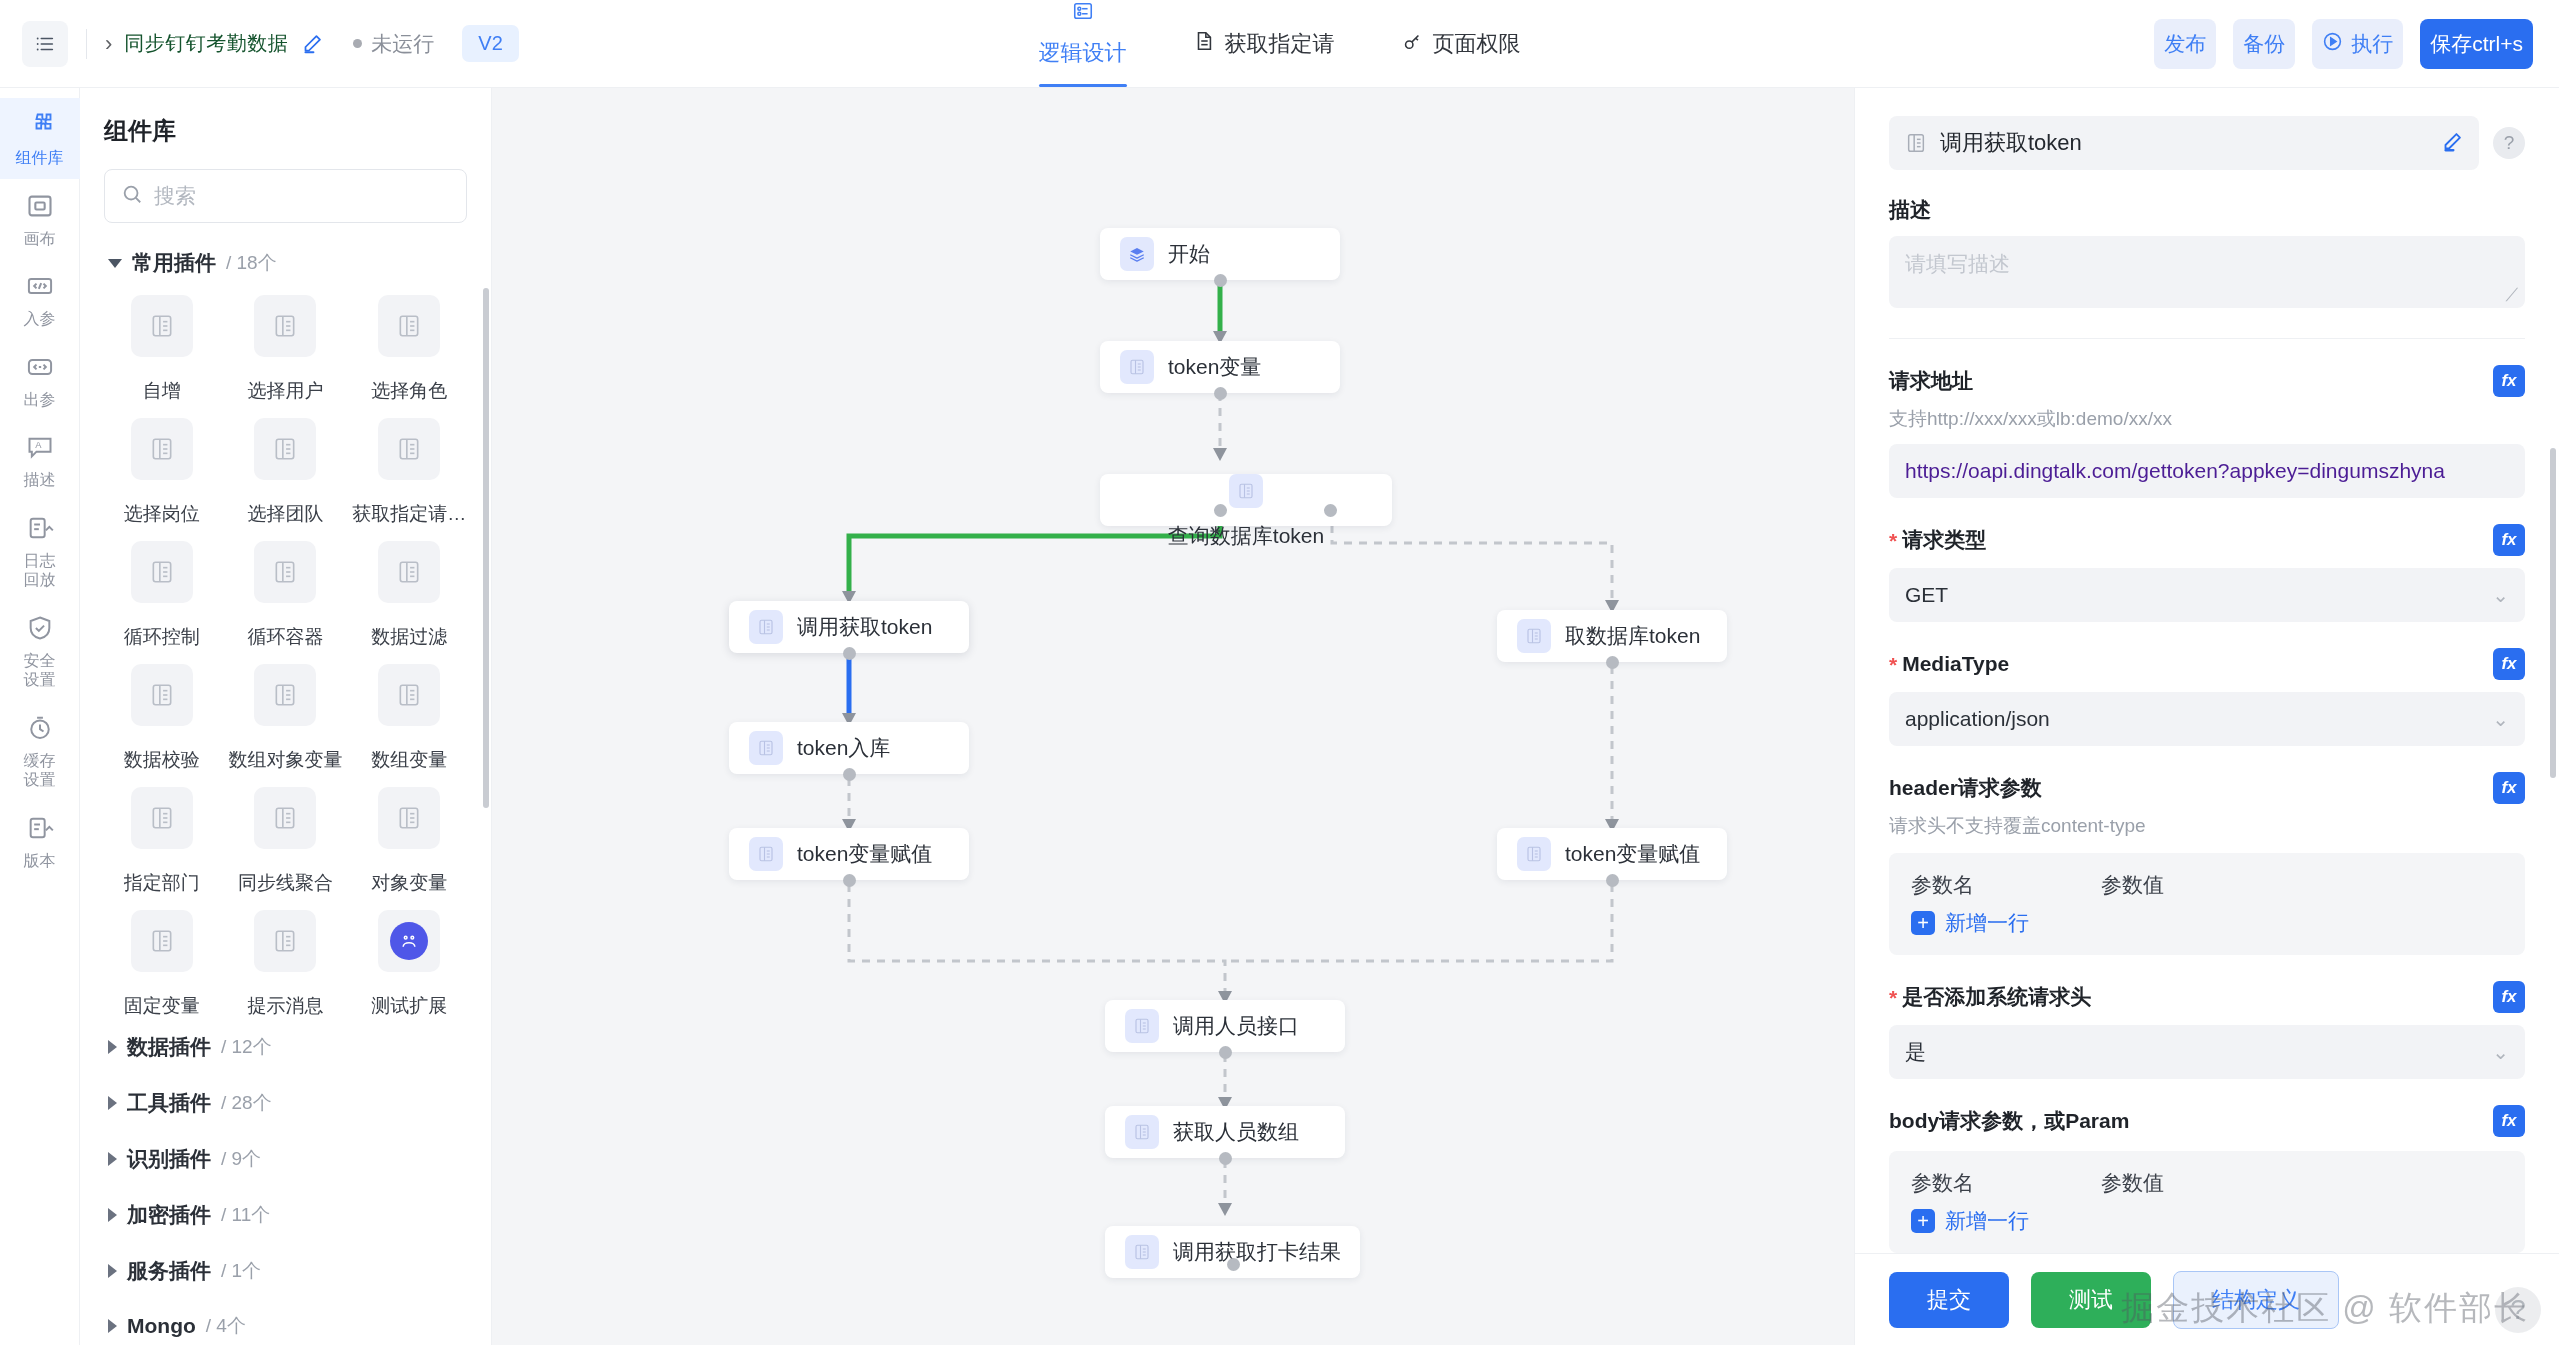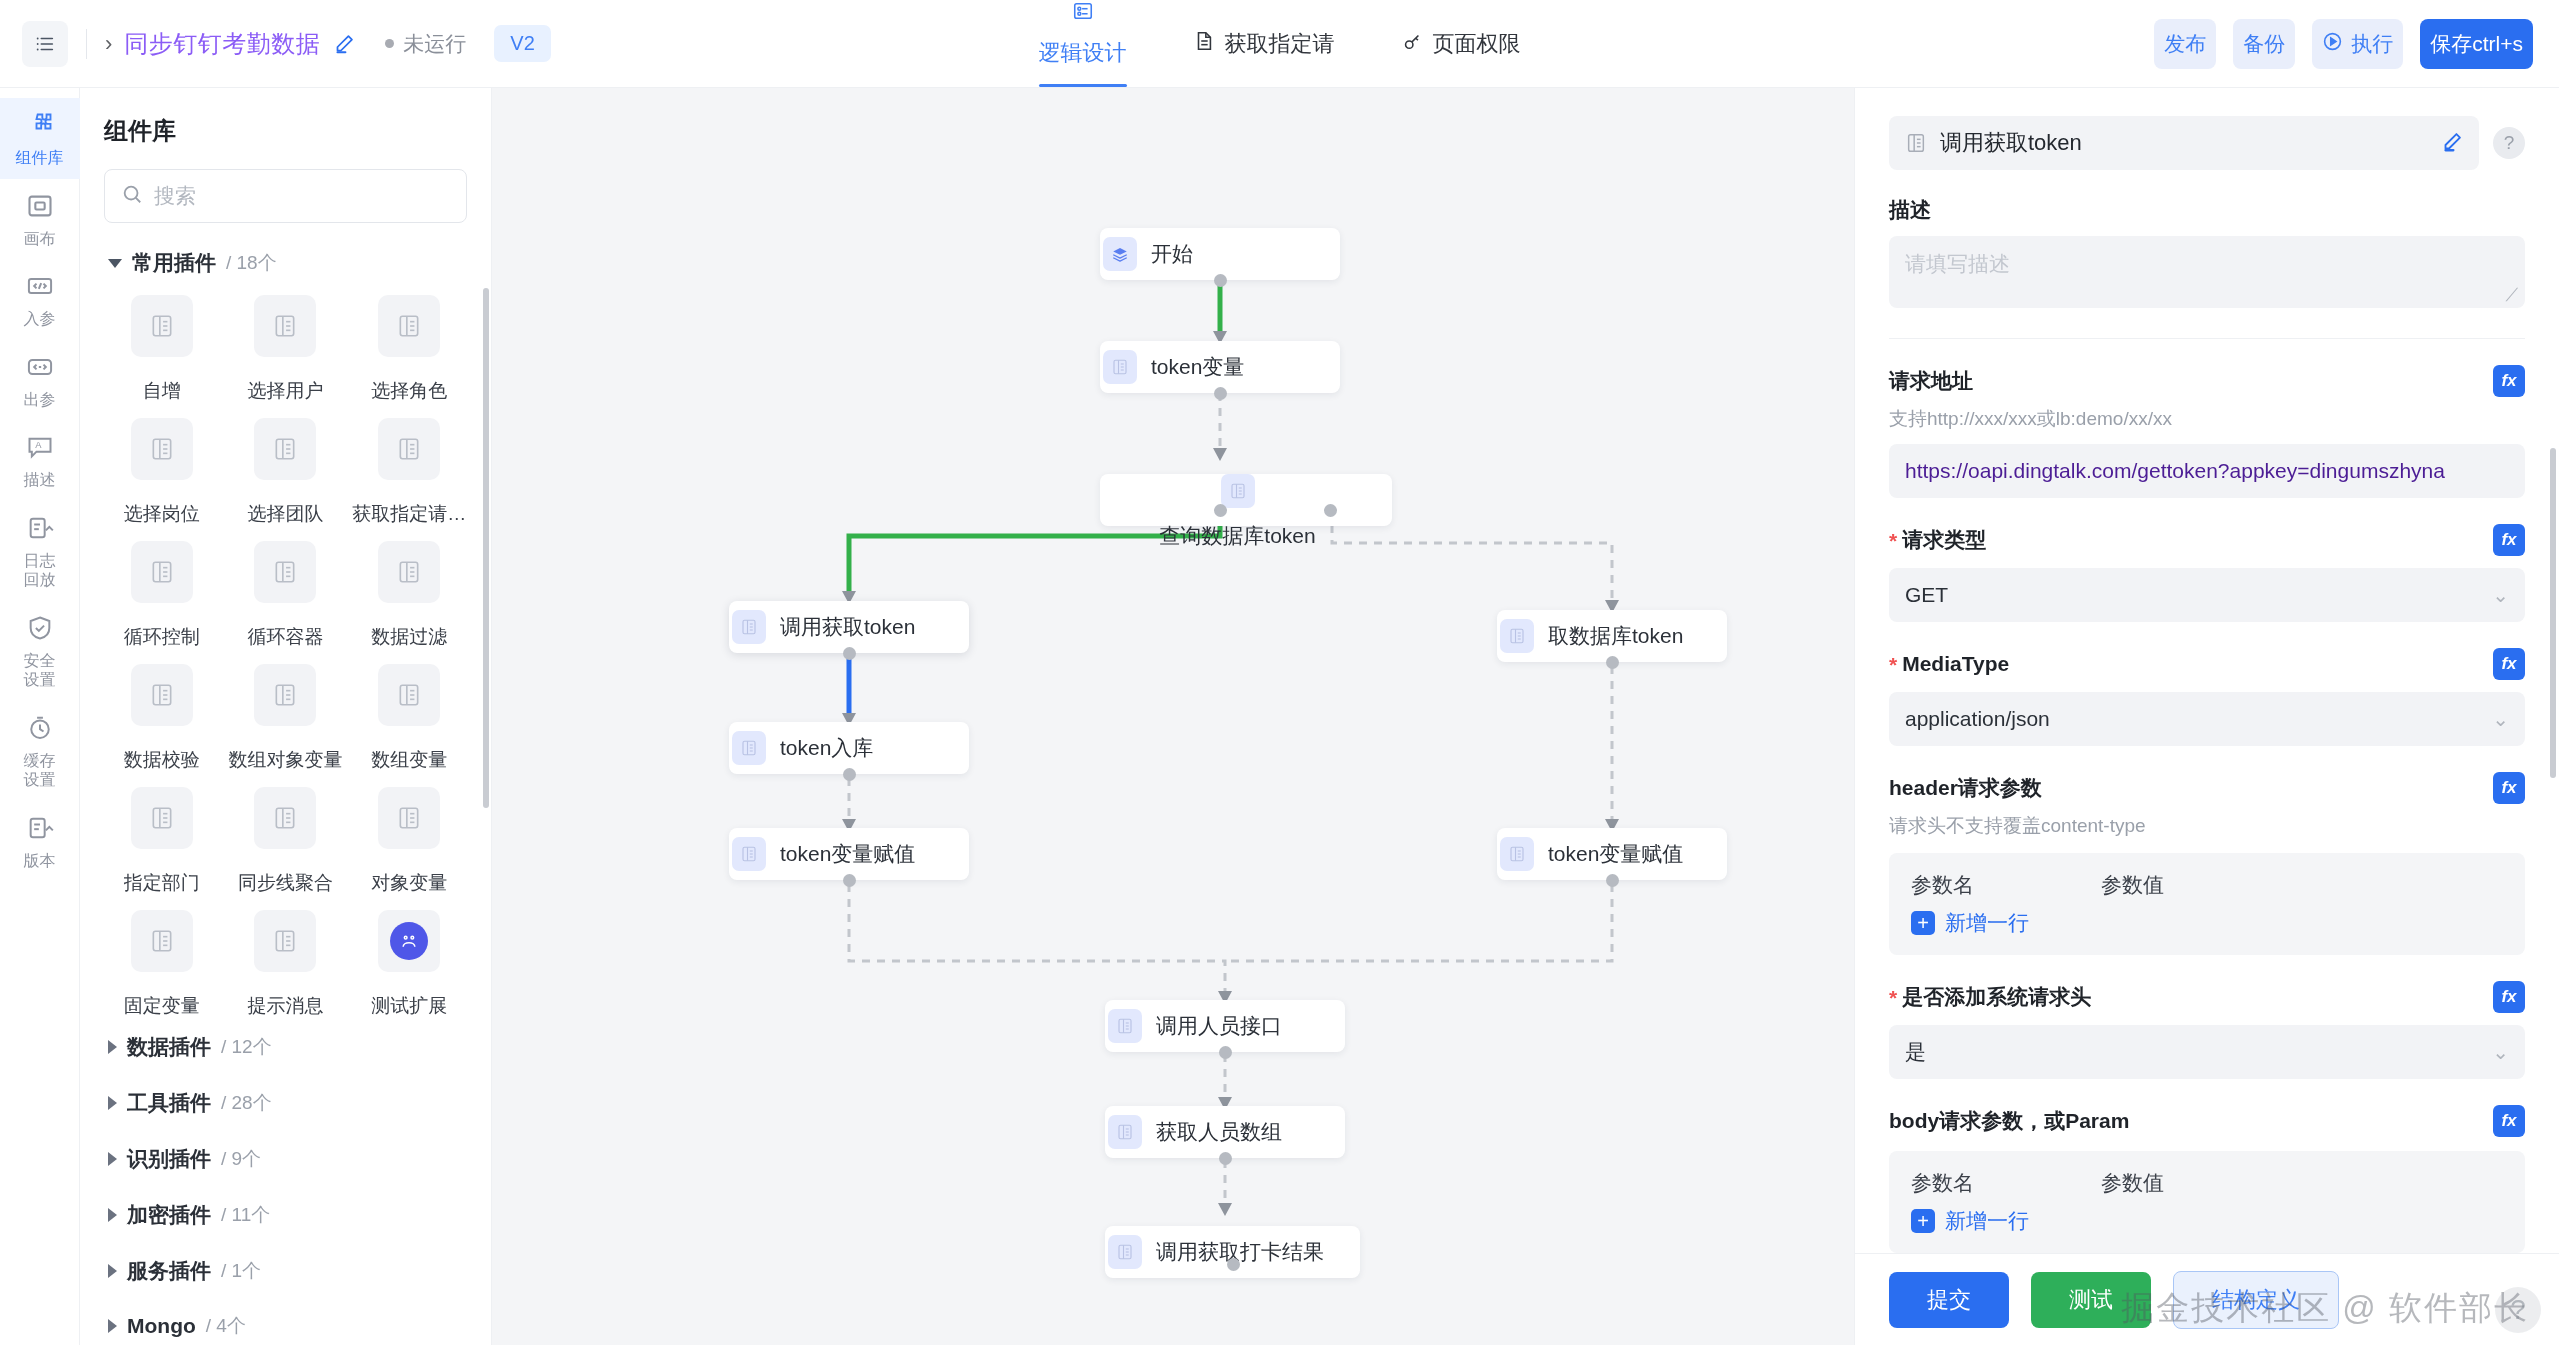--- a/index.html
+++ b/index.html
@@ -18,21 +18,21 @@
     display: flex; align-items: center; position: relative;
   }
   .tb-left { display: flex; align-items: center; padding-left: 22px; gap: 2px; }
   .menu-btn {
     width: 46px; height: 46px; border-radius: 8px; background: #f3f5f8;
     display: flex; align-items: center; justify-content: center; cursor: pointer;
   }
   .menu-btn svg { width: 22px; height: 22px; }
   .tb-divider { width: 1px; height: 30px; background: #e4e7ec; margin: 0 16px; }
   .chev-right { color: #606266; font-size: 22px; margin-right: 10px; user-select:none; }
-  .proj-title { font-size: 24px; color: #8b5cf6; letter-spacing: .5px; }
+  .proj-title { font-size: 20px; color: #14532d; letter-spacing: .5px; }
   .edit-pencil { margin-left: 12px; cursor: pointer; display:flex; align-items:center;}
   .edit-pencil svg { width: 21px; height: 21px; }
   .run-state { display: flex; align-items: center; gap: 9px; margin-left: 28px; }
   .run-dot { width: 9px; height: 9px; border-radius: 50%; background: #a8abb2; }
   .run-text { font-size: 21px; color: #8a8f99; }
   .ver-badge {
     margin-left: 26px; background: #e8f1ff; color: #3f7ff5;
     font-size: 20px; padding: 7px 16px; border-radius: 7px; cursor: pointer;
   }
 
@@ -124,21 +124,21 @@
     background: #c9ccd2; border-radius: 3px;
   }
   .collapsed-list { padding-bottom: 16px; }
   .collapsed-row { display: flex; align-items: center; gap: 10px; padding: 14px 0 14px 4px; cursor: pointer; }
 
   
   .canvas { flex: 1; position: relative; background: #f4f5f7; overflow: hidden; }
   .node {
     position: absolute; height: 52px; background: #fff; border-radius: 8px;
     box-shadow: 0 2px 7px rgba(28,38,63,.08); display: flex; align-items: center;
-    gap: 14px; padding: 0 20px 0 3px; cursor: pointer;
+    gap: 14px; padding: 0 20px 0 20px; cursor: pointer;
   }
   .node .nico {
     width: 34px; height: 34px; border-radius: 7px; background: #e2e8fd;
     display: flex; align-items: center; justify-content: center; flex: 0 0 auto;
   }
   .node .nico svg { width: 18px; height: 18px; color: #b9c2e4; }
   .node.start .nico svg { color: #5a7ef0; }
   .node .nlabel { font-size: 21px; color: #2b3038; white-space: nowrap; }
   .port {
     position: absolute; width: 13px; height: 13px; border-radius: 50%; background: #b6bac1;

